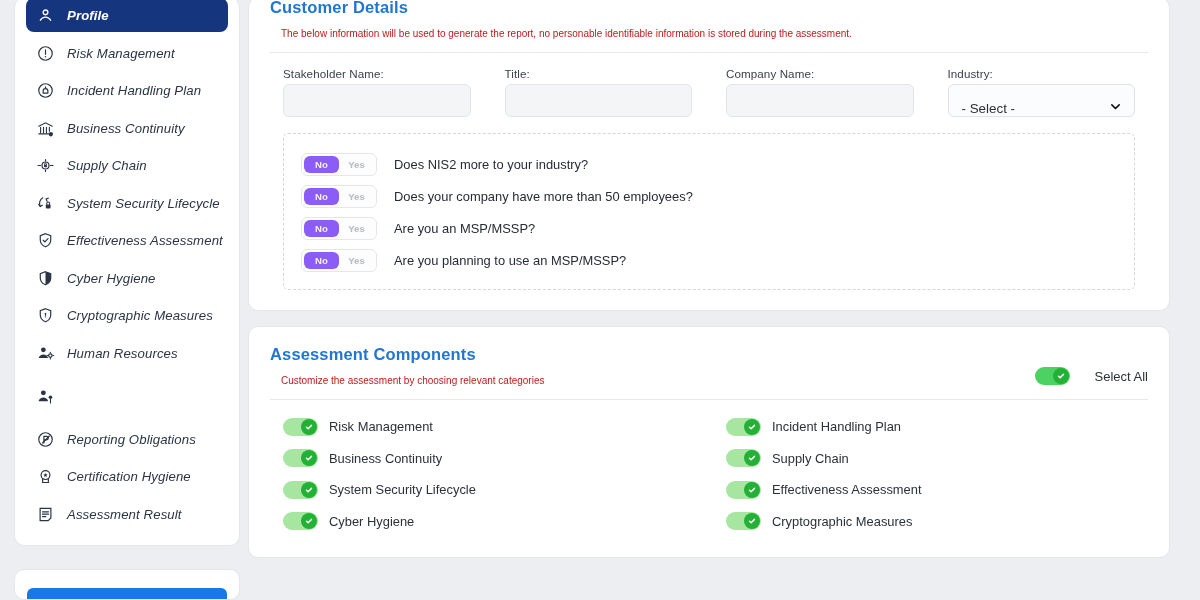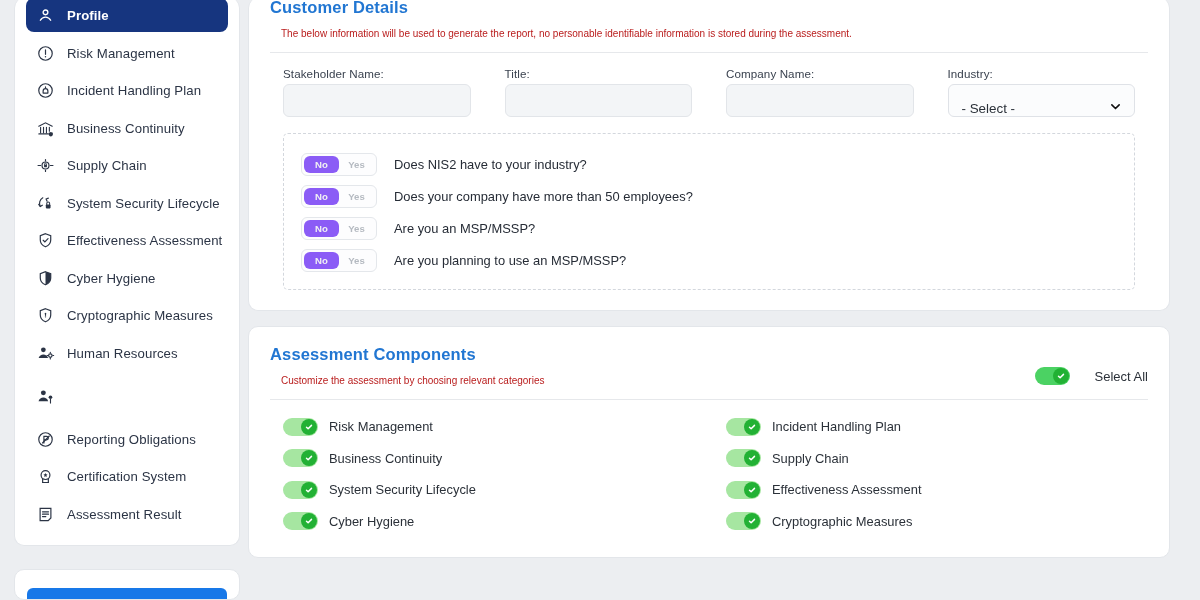--- a/index.html
+++ b/index.html
@@ -8,21 +8,21 @@
     background: #eceef1;
     font-family: "Liberation Sans", sans-serif;
     overflow: hidden;
   }
   .page { position: relative; width: 1200px; height: 600px; display: flex; }
 
   
   .sidebar-col {
     width: 248px; flex: 0 0 248px;
     padding: 0 8px 0 14px;
-    display: flex; flex-direction: column; gap: 23px;
+    display: flex; flex-direction: column; gap: 23px; font-style: italic;
   }
   .sidebar-card {
     background: #ffffff;
     border: 1px solid #e3e6ea;
     border-radius: 10px;
     border-top: none;
     margin-top: -2px;
     padding: 0 11px 14px 11px;
     width: 226px;
   }
@@ -317,21 +317,21 @@
 
       <div class="nav-item">
         <span class="nav-ico">
           <svg viewBox="0 0 24 24" fill="none" stroke="#2b3445" stroke-width="1.5" stroke-linecap="round">
               <circle cx="12" cy="10.2" r="5.6"></circle>
               <path d="M12 7.6l.8 1.7 1.8.2-1.4 1.3.4 1.8-1.6-.9-1.6.9.4-1.8-1.4-1.3 1.8-.2z" fill="#2b3445" stroke="none"></path>
               <path d="M8.4 15.4v4.2h7.2v-4.2"></path>
               <path d="M8.4 19.6h7.2"></path>
             </svg>
         </span>
-        <span class="nav-label">Certification System</span>
+        <span class="nav-label">Certification Hygiene</span>
       </div>
 
       <div class="nav-item">
         <span class="nav-ico">
           <svg viewBox="0 0 24 24" fill="none" stroke="#2b3445" stroke-width="1.5" stroke-linecap="round">
               <path d="M5.2 4.3h13.6v12l-3.4 3.4H5.2z"></path>
               <path d="M8.2 8.6h7.6M8.2 11.6h7.6M8.2 14.6h4.2"></path>
             </svg>
         </span>
         <span class="nav-label">Assessment Result</span>
@@ -376,21 +376,21 @@
           </div>
         </div>
       </div>
 
       <div class="questions">
         <div class="q-row">
           <div class="yn">
             <div class="yn-opt sel">No</div>
             <div class="yn-opt unsel">Yes</div>
           </div>
-          <div class="q-text">Does NIS2 have to your industry?</div>
+          <div class="q-text">Does NIS2 more to your industry?</div>
         </div>
         <div class="q-row">
           <div class="yn">
             <div class="yn-opt sel">No</div>
             <div class="yn-opt unsel">Yes</div>
           </div>
           <div class="q-text">Does your company have more than 50 employees?</div>
         </div>
         <div class="q-row">
           <div class="yn">

